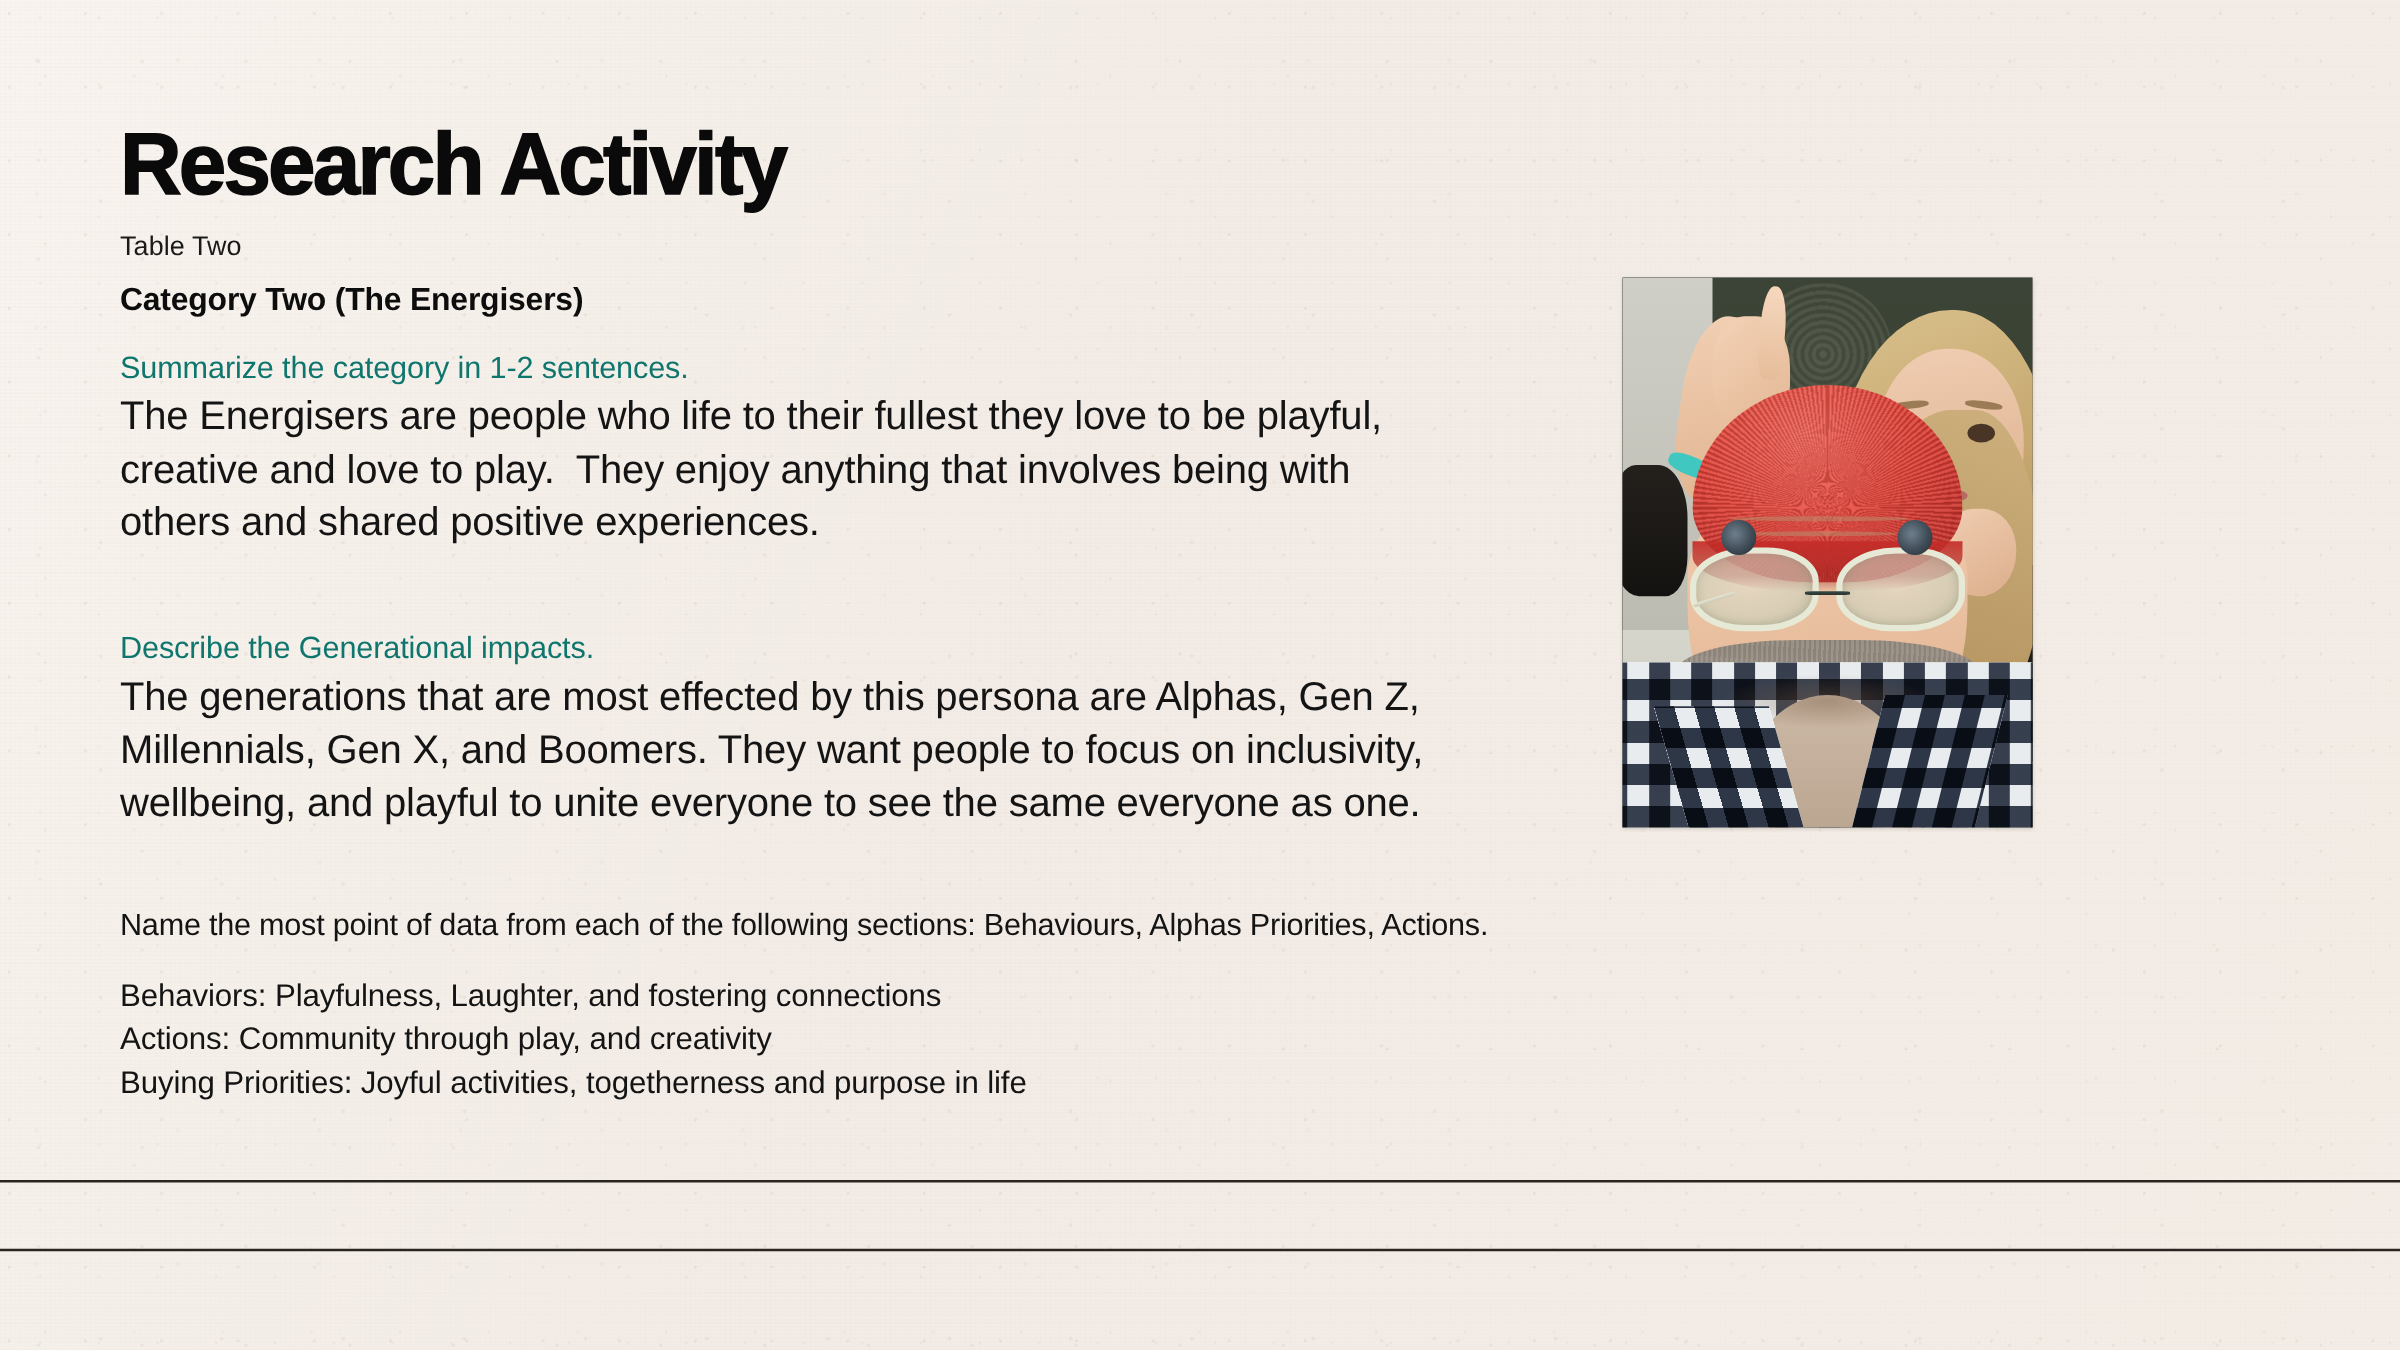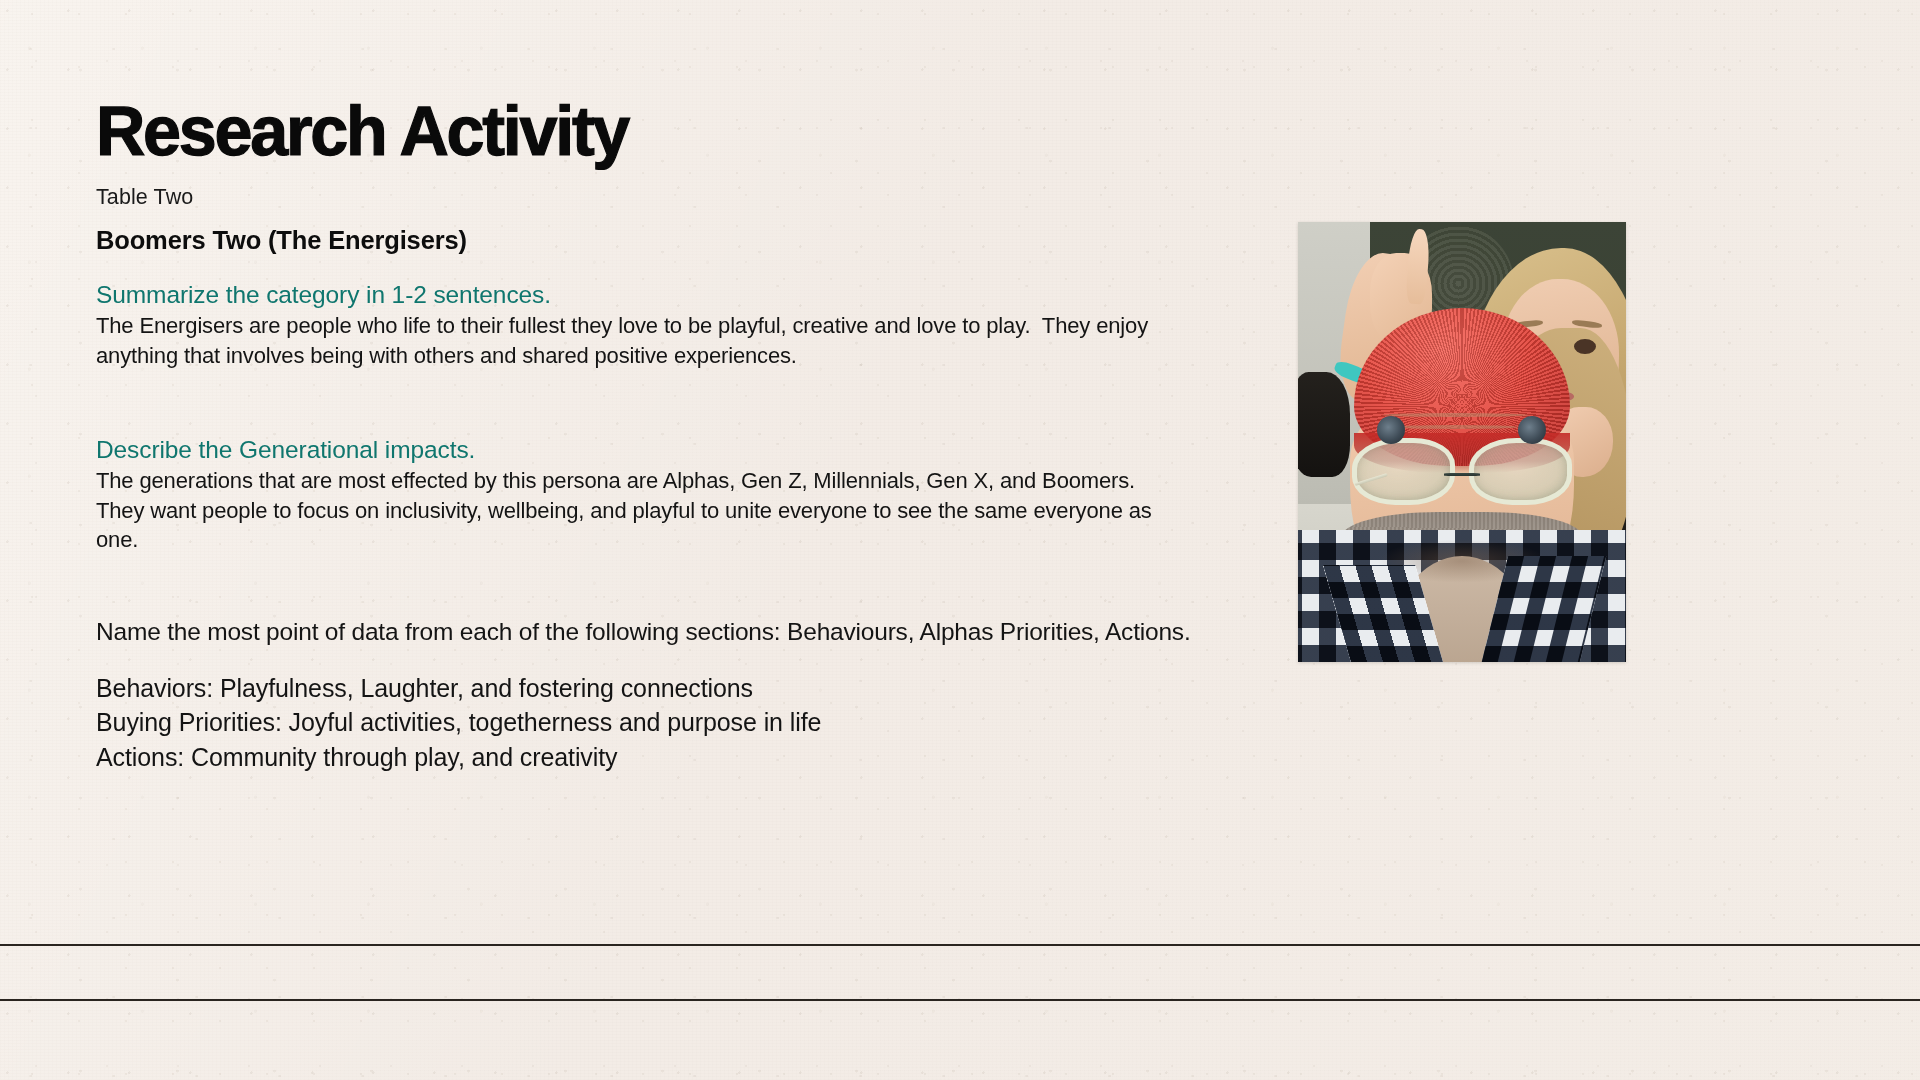--- a/index.html
+++ b/index.html
@@ -90,21 +90,21 @@
   .prompt {
     font-size: 24.5px;
     line-height: 1.33;
     font-weight: 400;
     letter-spacing: -.1px;
     color: #0f766e;
     margin: 0;
   }
 
   .answer {
-    font-size: 22px;
+    font-size: 32px;
     line-height: 1.33;
     font-weight: 400;
     letter-spacing: -.15px;
     color: #141414;
     margin: 0;
     max-width: 1075px;
     white-space: pre-wrap;
   }
 
   .block-gap-lg { height: 64px; }
@@ -380,41 +380,41 @@
 <div id="paper-texture"></div>
 
 <div id="slide">
 
   <div class="content-col">
 
     <h1 class="page-title">Research Activity</h1>
 
     <div class="table-label">Table Two</div>
 
-    <div class="category-heading">Boomers Two (The Energisers)</div>
+    <div class="category-heading">Category Two (The Energisers)</div>
 
     <div>
       <p class="prompt">Summarize the category in 1-2 sentences.</p>
       <p class="answer">The Energisers are people who life to their fullest they love to be playful, creative and love to play.  They enjoy anything that involves being with others and shared positive experiences.</p>
     </div>
 
     <div class="block-gap-lg"></div>
 
     <div>
       <p class="prompt">Describe the Generational impacts.</p>
       <p class="answer">The generations that are most effected by this persona are Alphas, Gen Z, Millennials, Gen X, and Boomers. They want people to focus on inclusivity, wellbeing, and playful to unite everyone to see the same everyone as one.</p>
     </div>
 
     <div class="block-gap-xl"></div>
 
     <div>
       <p class="section-question">Name the most point of data from each of the following sections: Behaviours, Alphas Priorities, Actions.</p>
       <p class="bullet-line">Behaviors: Playfulness, Laughter, and fostering connections</p>
+      <p class="bullet-line">Actions: Community through play, and creativity</p>
       <p class="bullet-line">Buying Priorities: Joyful activities, togetherness and purpose in life</p>
-      <p class="bullet-line">Actions: Community through play, and creativity</p>
     </div>
 
   </div>
 
   <div class="photo-frame" title="Man wearing a red spiky swim cap and swimming goggles with a grey beard and navy gingham shirt, a young blonde girl behind him making bunny ears with one finger">
     <div class="photo-inner">
       <div class="bg-wall"></div>
       <div class="wall-left"></div>
       <div class="wall-left-bottom"></div>
       <div class="fan-circle"></div>

